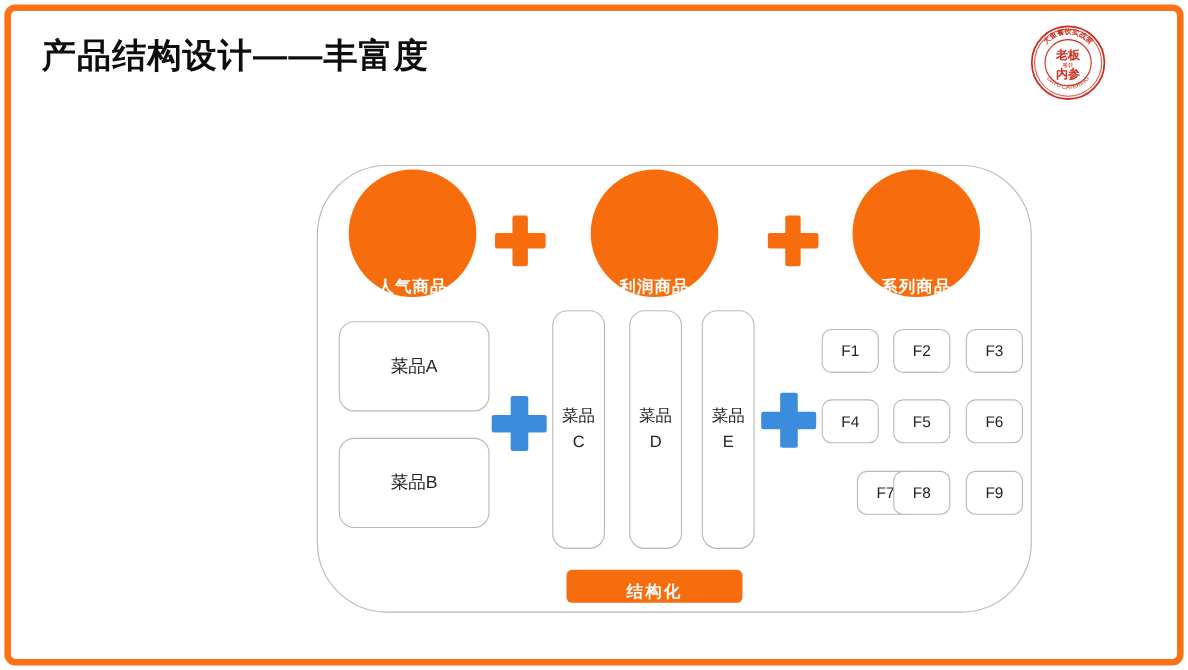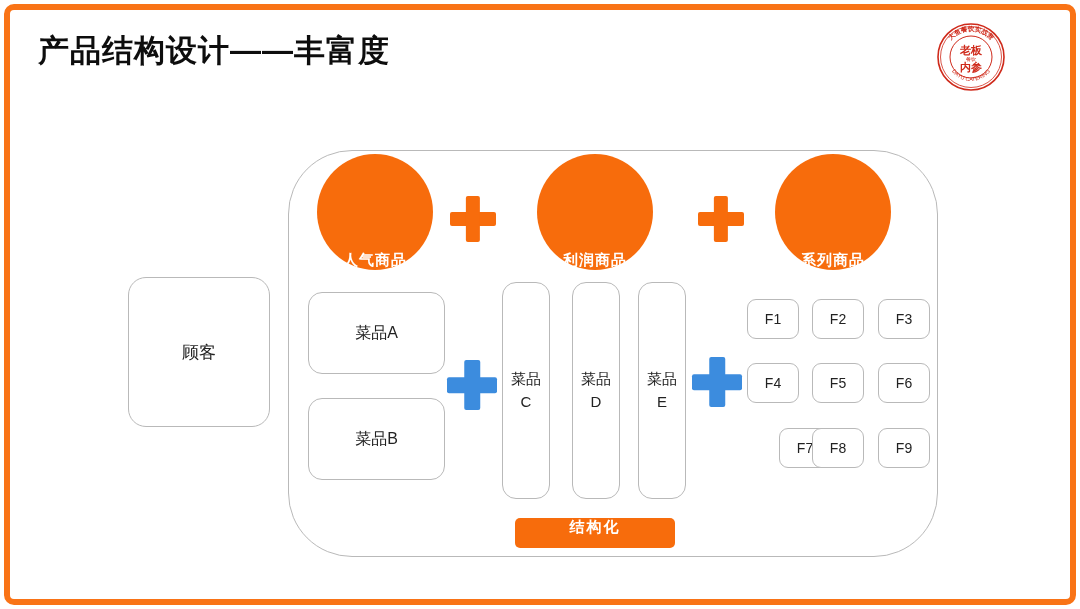--- a/index.html
+++ b/index.html
@@ -35,21 +35,21 @@
   .dish-box.a{top:282px;}
   .dish-box.b{top:388px;align-items:center;}
 
   .dish-col{position:absolute;top:272px;width:46px;height:215px;border:1px solid #b9b9b9;border-radius:14px;display:flex;flex-direction:column;align-items:center;justify-content:center;font-size:15px;color:#222;line-height:1.5;background:#fff;}
   .dish-col.c{left:492px;}
   .dish-col.d{left:562px;}
   .dish-col.e{left:628px;}
 
   .f-cell{position:absolute;width:50px;height:38px;border:1px solid #b9b9b9;border-radius:9px;display:flex;align-items:center;justify-content:center;font-size:14px;color:#222;background:#fff;}
 
-  .structured{position:absolute;left:505px;top:508px;width:160px;height:30px;background:#f76c0c;border-radius:5px;display:flex;align-items:flex-start;justify-content:center;color:#fff;font-size:15px;font-weight:bold;letter-spacing:2px;}
+  .structured{position:absolute;left:505px;top:508px;width:160px;height:30px;background:#f76c0c;border-radius:5px;display:flex;align-items:flex-end;justify-content:center;color:#fff;font-size:15px;font-weight:bold;letter-spacing:2px;}
 
   .logo svg text{fill:#cf2a1b;}
 </style>
 </head>
 <body>
 
 <div class="slide">
 
   <div class="title">产品结构设计——丰富度</div>
 
@@ -67,23 +67,20 @@
       </text>
       <text font-size="5.5">
         <textPath href="#arcBottom" startOffset="50%" text-anchor="middle">DAYU CATERING</textPath>
       </text>
       <text x="35" y="32" text-anchor="middle" font-size="11" font-weight="bold">老板</text>
       <text x="35" y="39" text-anchor="middle" font-size="5">餐饮</text>
       <text x="35" y="49" text-anchor="middle" font-size="11" font-weight="bold">内参</text>
     </svg>
   </div>
 
-  <div class="customer-box">
-    <span>顾客</span>
-  </div>
 
   <div class="big-container"></div>
 
   <div class="circle c1">
     <span>人气商品</span>
   </div>
   <div class="plus orange p1">
       <span class="h"></span>
       <span class="v"></span>
     </div>

